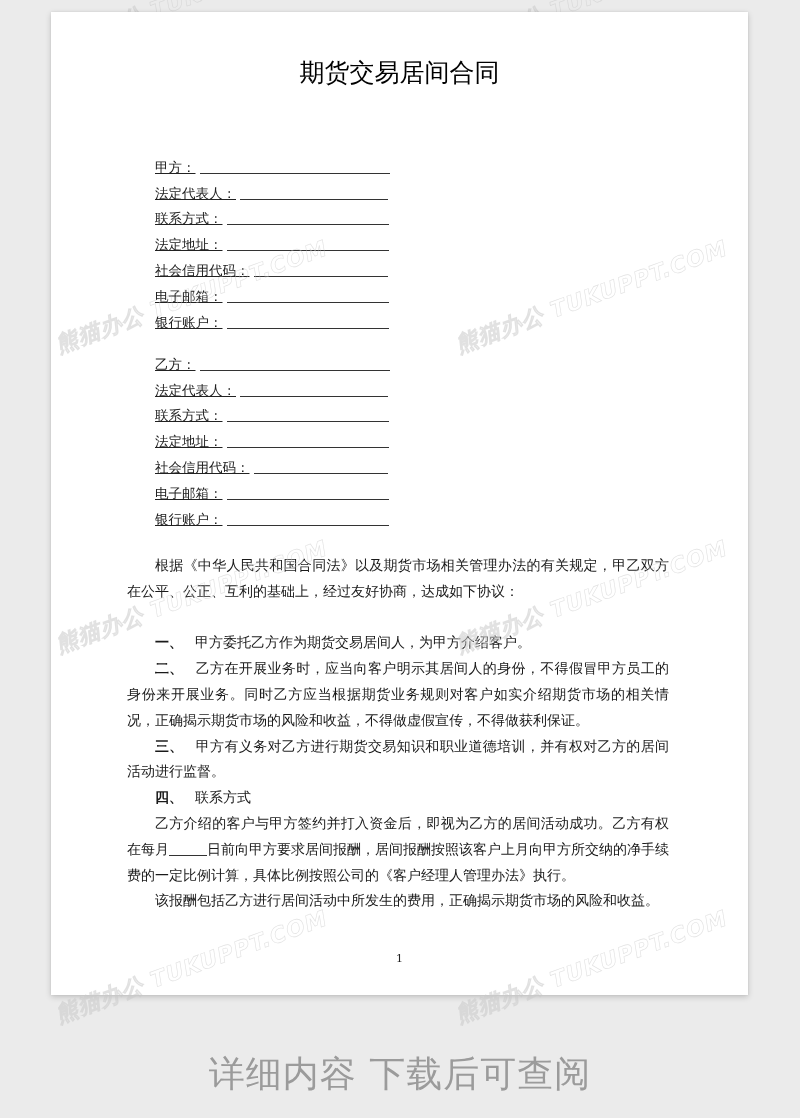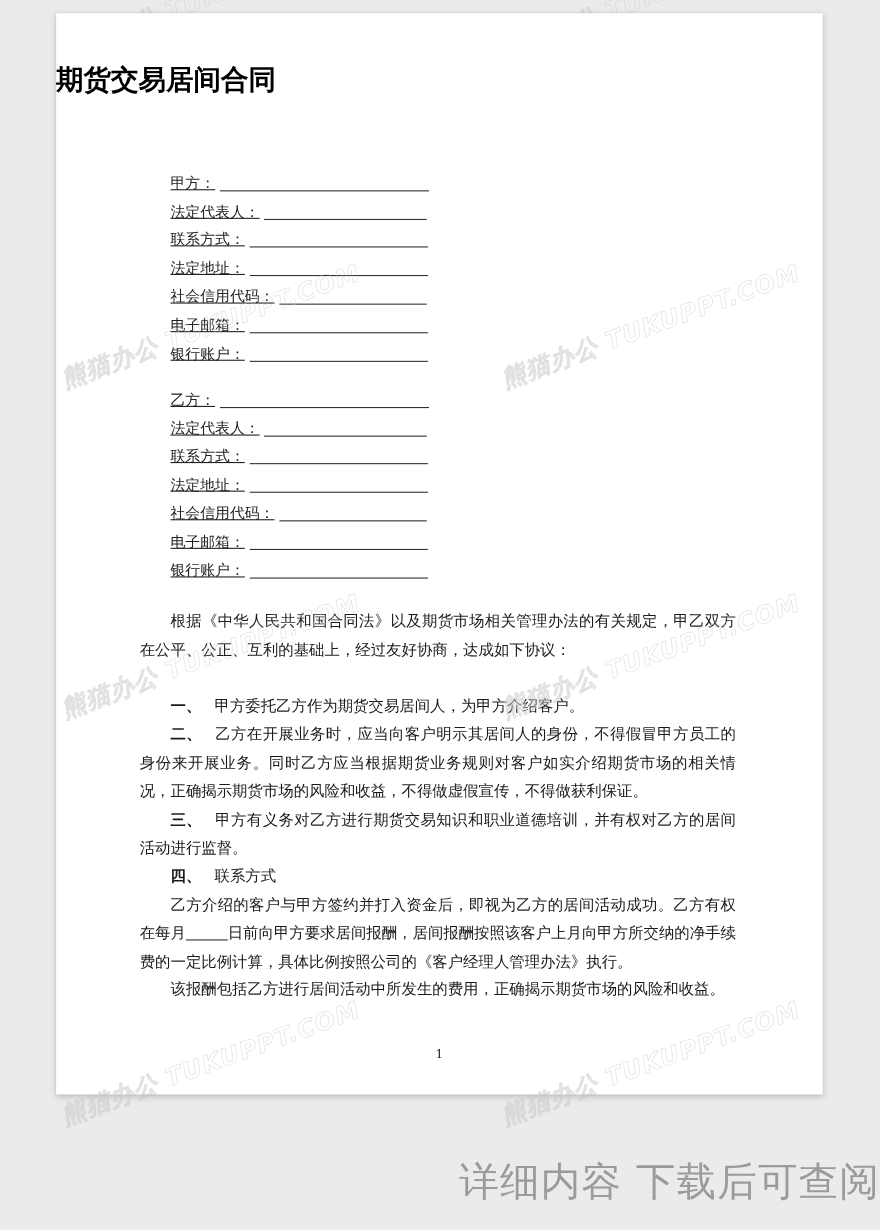--- a/index.html
+++ b/index.html
@@ -21,22 +21,23 @@
       width: 697px;
       height: 983px;
       background: #ffffff;
       box-shadow: 0 2px 6px rgba(0,0,0,0.18), 0 0 2px rgba(0,0,0,0.08);
     }
     .title {
       position: absolute;
       left: 0;
       right: 0;
       top: 45px;
+      text-align: center;
       font-size: 25px;
-      font-weight: bold;
+      font-weight: normal;
       color: #000;
       letter-spacing: 0px;
       line-height: 32px;
     }
     .form-block {
       position: absolute;
       left: 104px;
       width: 300px;
     }
     .form-block.a { top: 138px; }
@@ -96,21 +97,21 @@
       text-align: center;
       font-size: 11px;
       color: #222;
       font-family: "DejaVu Serif", "Liberation Serif", serif;
     }
     .footer-note {
       position: absolute;
       left: 0;
       right: 0;
       top: 1050px;
-      text-align: right;
+      text-align: center;
       font-size: 36px;
       color: #9b9b9b;
       letter-spacing: 1px;
       font-weight: normal;
     }
     .watermark {
       position: absolute;
       font-size: 22px;
       font-weight: bold;
       color: transparent;

